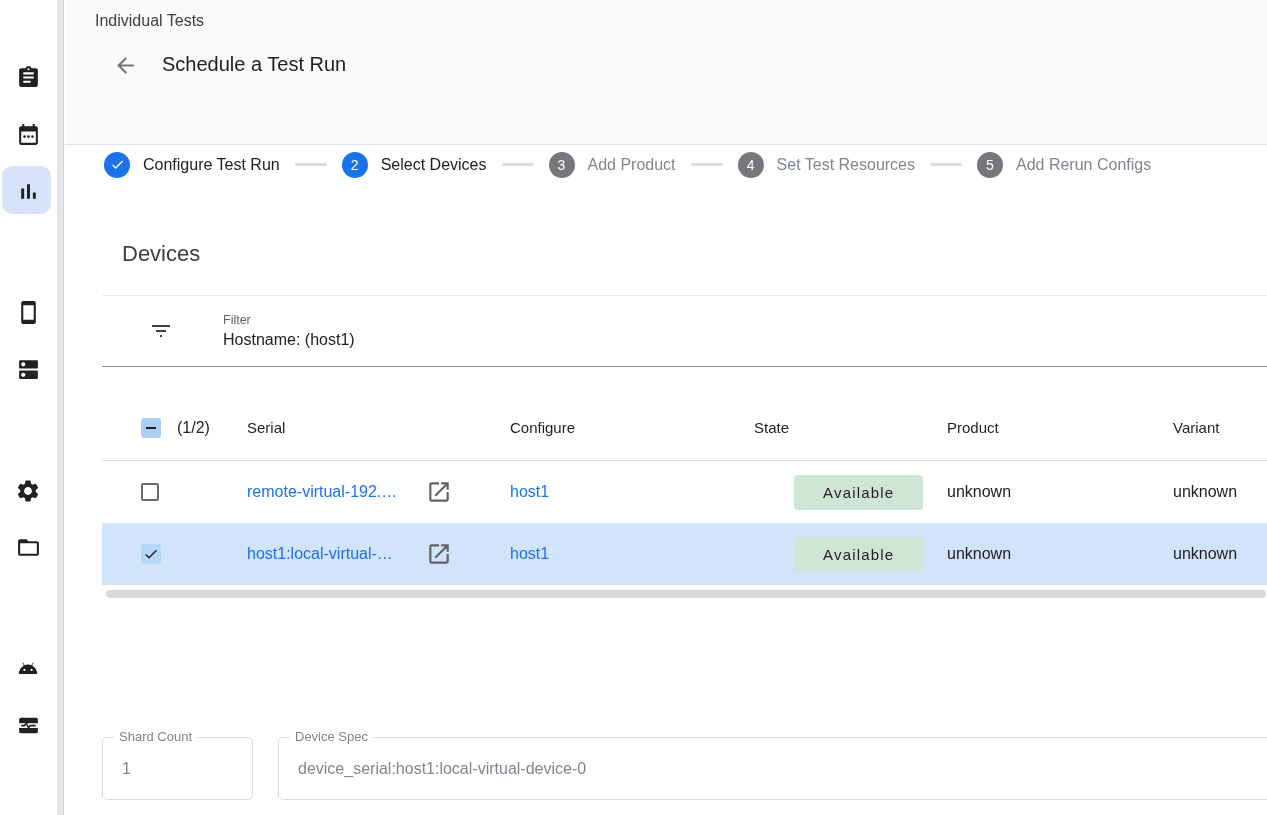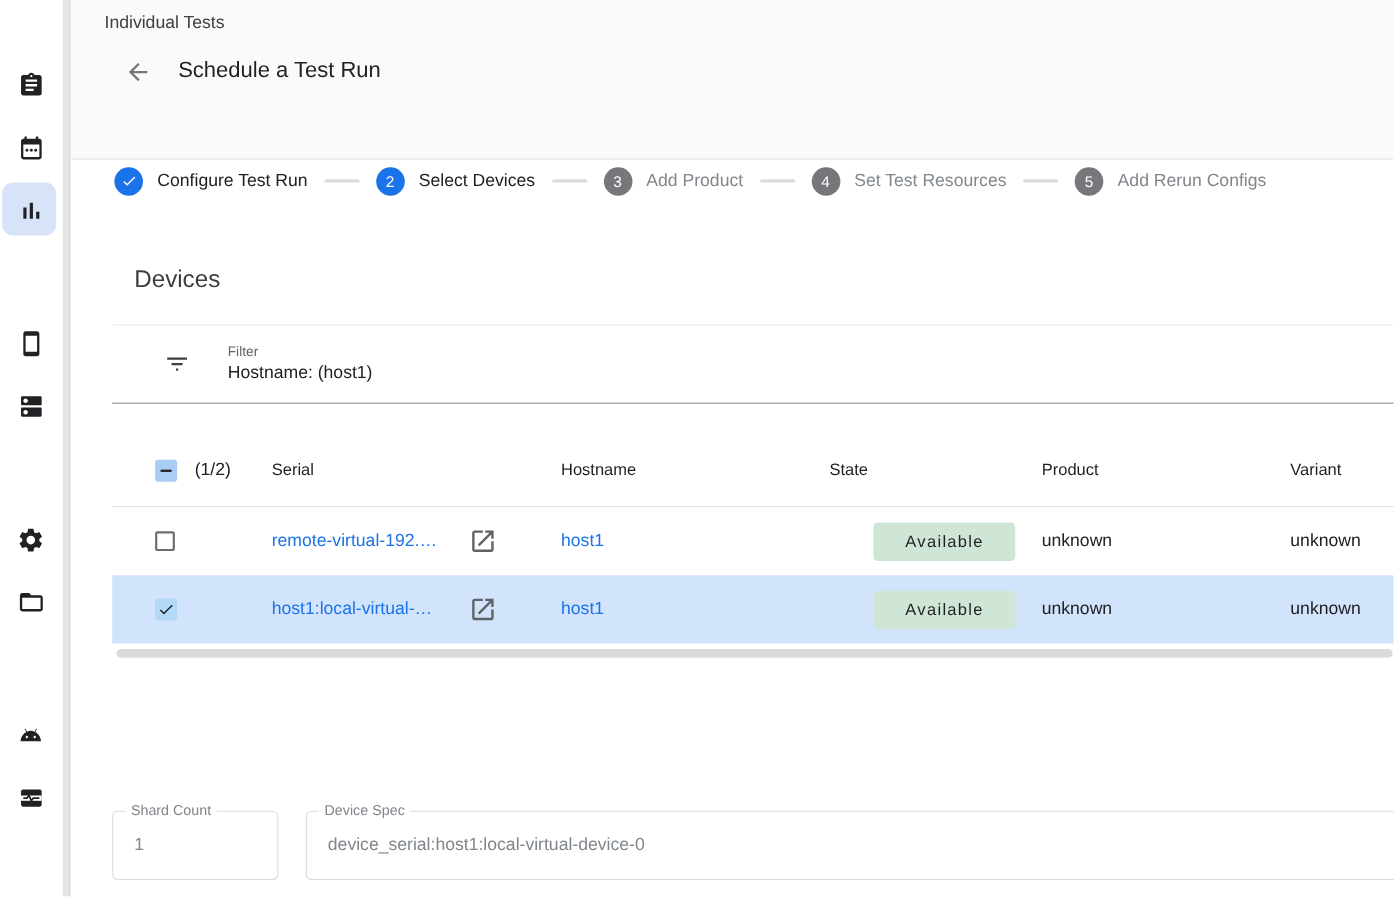--- a/index.html
+++ b/index.html
@@ -64,21 +64,21 @@
 
   
   .devices-heading {
     position:absolute; left:57px; top:241px;
     font-size:22px; font-weight:400; color:#3c4043;
   }
 
   .filter-panel {
     position:absolute; left:37px; right:0; top:295px; height:72px;
     border-top:1px solid #ececec; border-bottom:1px solid #8a8d91;
-    display:flex; align-items:center; cursor:text;
+    display:flex; align-items:center; cursor:text;gap:16px;
   }
   .filter-icon-wrap { margin-left:47px; width:24px; height:24px; }
   .filter-stack { margin-left:34px; }
   .filter-label { font-size:12.5px; color:#5f6368; }
   .filter-value { font-size:16px; color:#202124; margin-top:4px; }
 
   
   .device-table { position:absolute; left:37px; right:0; top:368px; }
   .thead {
     height:93px; padding-top:27px;
@@ -293,21 +293,21 @@
     </div>
   </div>
 
   <div class="device-table">
     <div class="thead">
       <div class="col-sel">
         <span class="cb cb-indet"></span>
         <span class="sel-count">(1/2)</span>
       </div>
       <div class="col-serial">Serial</div>
-      <div class="col-host">Hostname</div>
+      <div class="col-host">Configure</div>
       <div class="col-state">State</div>
       <div class="col-product">Product</div>
       <div class="col-variant">Variant</div>
     </div>
 
     <div class="trow">
       <div class="col-sel">
         <span class="cb cb-empty"></span>
       </div>
       <div class="col-serial">

